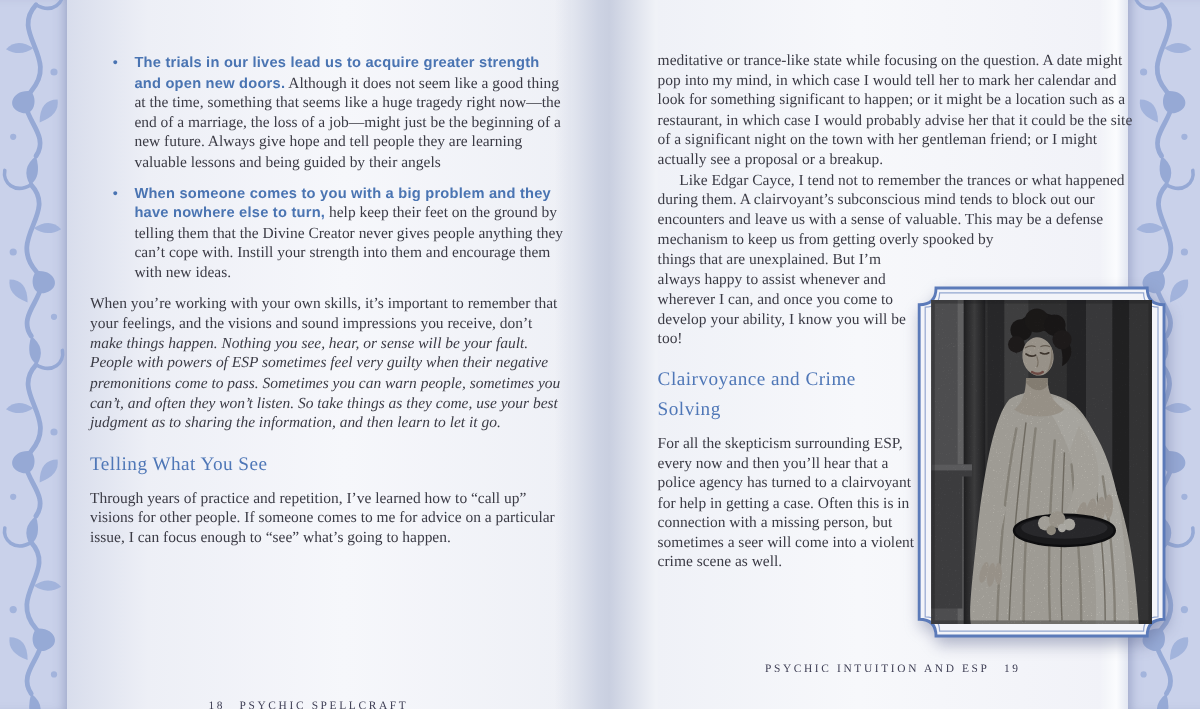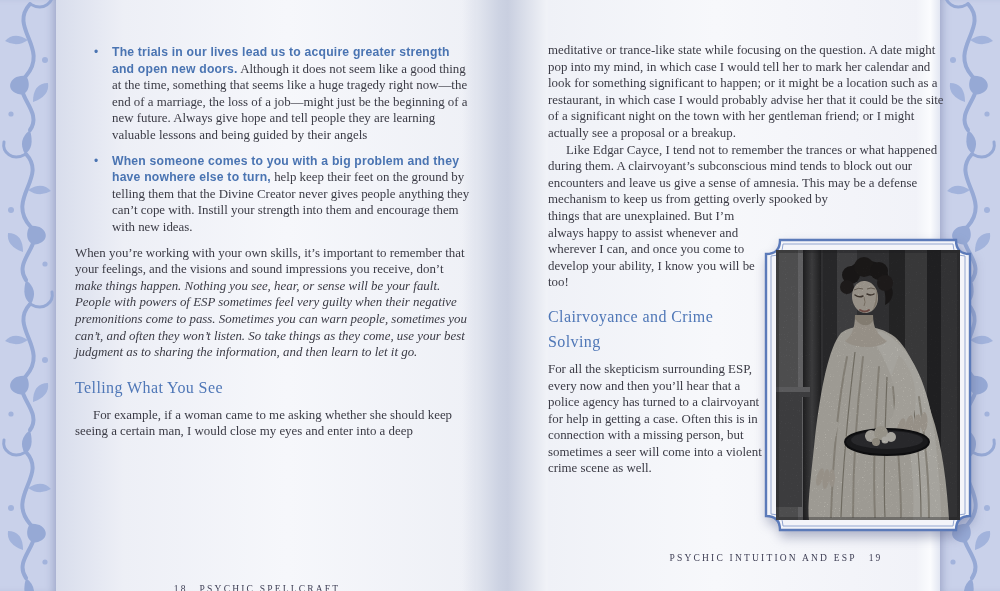--- a/index.html
+++ b/index.html
@@ -43,21 +43,21 @@
   .narrow{width:214px;}
 
   
   .photo{position:absolute;left:763px;top:237px;width:210px;height:296px;z-index:5;
          filter:drop-shadow(2px 6px 6px rgba(90,100,140,.45));}
   .photo svg{display:block;}
 
   
   .footer{position:absolute;top:553px;font-size:9.5px;letter-spacing:2.2px;color:#3e3e54;white-space:nowrap;}
   .footer.fl{left:257px;transform:translateX(-50%);margin-top:31px;}
-  .footer.fr{left:776px;transform:translateX(-50%);font-family:Liberation Serif, serif;}
+  .footer.fr{left:744px;transform:translateX(-50%);font-family:Liberation Serif, serif;}
   .footer .gap{display:inline-block;width:12px;}
 </style>
 </head>
 <body>
 
 <div class="stage">
 
   <div class="bg left-page"></div>
   <div class="bg right-page"></div>
   <div class="bg gutter"></div>
@@ -109,26 +109,26 @@
     <ul class="bullets">
       <li>
         <span class="bullet-dot">•</span><span class="bb">The trials in our lives lead us to acquire greater strength and open new doors.</span><span> Although it does not seem like a good thing at the time, something that seems like a huge tragedy right now—the end of a marriage, the loss of a job—might just be the beginning of a new future. Always give hope and tell people they are learning valuable lessons and being guided by their angels</span>
       </li>
       <li>
         <span class="bullet-dot">•</span><span class="bb">When someone comes to you with a big problem and they have nowhere else to turn,</span><span> help keep their feet on the ground by telling them that the Divine Creator never gives people anything they can’t cope with. Instill your strength into them and encourage them with new ideas.</span>
       </li>
     </ul>
     <p class="mt4"><span>When you’re working with your own skills, it’s important to remember that your feelings, and the visions and sound impressions you receive, don’t </span><em>make things happen. Nothing you see, hear, or sense will be your fault. People with powers of ESP sometimes feel very guilty when their negative premonitions come to pass. Sometimes you can warn people, sometimes you can’t, and often they won’t listen. So take things as they come, use your best judgment as to sharing the information, and then learn to let it go.</em></p>
     <h2>Telling What You See</h2>
-    <p class="indent">For example, if a woman came to me asking whether she should keep seeing a certain man, I would close my eyes and enter into a deep</p>
+    <p>Through years of practice and repetition, I’ve learned how to “call up” visions for other people. If someone comes to me for advice on a particular issue, I can focus enough to “see” what’s going to happen.</p>
   </div>
 
   <div class="col right">
     <p style="margin-top:42px">meditative or trance-like state while focusing on the question. A date might pop into my mind, in which case I would tell her to mark her calendar and look for something significant to happen; or it might be a location such as a restaurant, in which case I would probably advise her that it could be the site of a significant night on the town with her gentleman friend; or I might actually see a proposal or a breakup.</p>
-    <p class="indent">Like Edgar Cayce, I tend not to remember the trances or what happened during them. A clairvoyant’s subconscious mind tends to block out our encounters and leave us give a sense of amnesia. This may be a defense mechanism to keep us from getting overly spooked by</p>
+    <p class="indent">Like Edgar Cayce, I tend not to remember the trances or what happened during them. A clairvoyant’s subconscious mind tends to block out our encounters and leave us with a sense of valuable. This may be a defense mechanism to keep us from getting overly spooked by</p>
     <div class="narrow">
       <p>things that are unexplained. But I’m always happy to assist whenever and wherever I can, and once you come to develop your ability, I know you will be too!</p>
       <h2 class="narrow-head">Clairvoyance and Crime Solving</h2>
       <p>For all the skepticism surrounding ESP, every now and then you’ll hear that a police agency has turned to a clairvoyant for help in getting a case. Often this is in connection with a missing person, but sometimes a seer will come into a violent crime scene as well.</p>
     </div>
   </div>
 
   <div class="photo">
     <svg width="210" height="296" viewBox="0 0 210 296">
       <defs>

